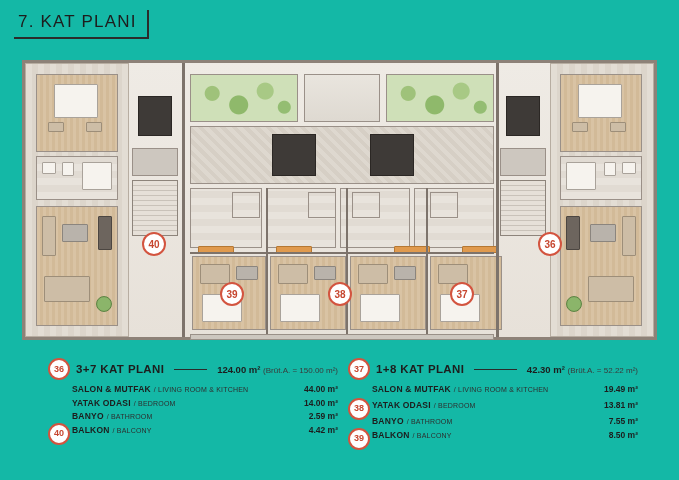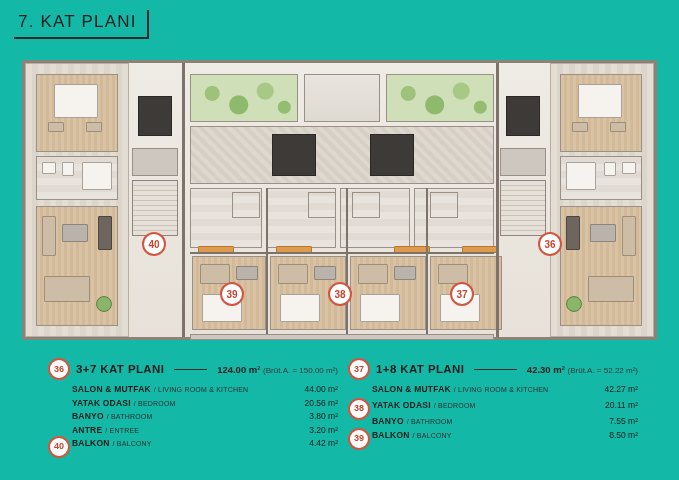--- a/index.html
+++ b/index.html
@@ -252,21 +252,21 @@
   .legend-row .en {
     font-weight: 400;
     font-size: 7px;
     letter-spacing: 0.2px;
     margin-left: 3px;
     color: #2e2e2e;
     white-space: nowrap;
   }
   .legend-row .area {
     margin-left: auto;
-    font-weight: 400;
+    font-weight: 700;
     font-size: 8.5px;
     white-space: nowrap;
     padding-left: 8px;
   }
   .row-badge {
     position: absolute;
     left: -24px;
     top: -1px;
   }
   .row-with-badge { min-height: 16px; }
@@ -408,34 +408,29 @@
 
         <div class="legend-row">
           <span class="name">SALON &amp; MUTFAK</span>
           <span class="en">/ LIVING ROOM &amp; KITCHEN</span>
           <span class="area">44.00 m²</span>
         </div>
 
         <div class="legend-row">
           <span class="name">YATAK ODASI</span>
           <span class="en">/ BEDROOM</span>
-          <span class="area">20.56 m²</span>
+          <span class="area">14.00 m²</span>
         </div>
 
         <div class="legend-row">
           <span class="name">BANYO</span>
           <span class="en">/ BATHROOM</span>
-          <span class="area">3.80 m²</span>
-        </div>
-
-        <div class="legend-row">
-          <span class="name">ANTRE</span>
-          <span class="en">/ ENTREE</span>
-          <span class="area">3.20 m²</span>
-        </div>
+          <span class="area">2.59 m²</span>
+        </div>
+
 
         <div class="legend-row row-with-badge">
           <span class="badge row-badge">40</span>
           <span class="name">BALKON</span>
           <span class="en">/ BALCONY</span>
           <span class="area">4.42 m²</span>
         </div>
 
       </div>
     </div>
@@ -448,28 +443,28 @@
         <div class="legend-total">
           <span>42.30 m²</span>
           <span class="gross">(Brüt.A. = 52.22 m²)</span>
         </div>
       </div>
       <div class="legend-rows">
 
         <div class="legend-row row-with-badge">
           <span class="name">SALON &amp; MUTFAK</span>
           <span class="en">/ LIVING ROOM &amp; KITCHEN</span>
-          <span class="area">42.27 m²</span>
+          <span class="area">19.49 m²</span>
         </div>
 
         <div class="legend-row row-with-badge">
           <span class="badge row-badge">38</span>
           <span class="name">YATAK ODASI</span>
           <span class="en">/ BEDROOM</span>
-          <span class="area">20.11 m²</span>
+          <span class="area">13.81 m²</span>
         </div>
 
         <div class="legend-row">
           <span class="name">BANYO</span>
           <span class="en">/ BATHROOM</span>
           <span class="area">7.55 m²</span>
         </div>
 
         <div class="legend-row row-with-badge">
           <span class="badge row-badge">39</span>

